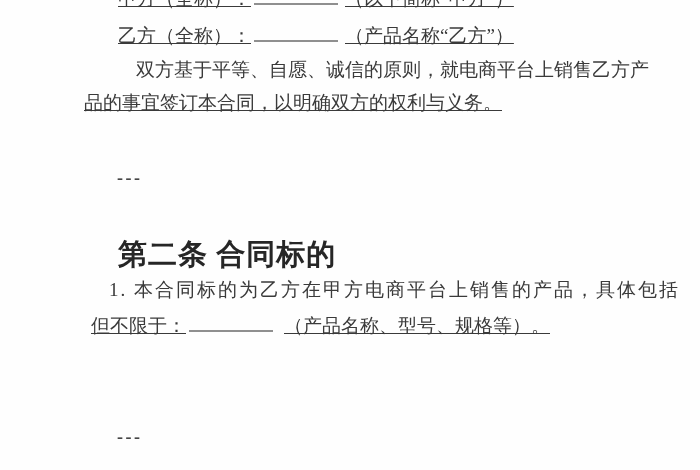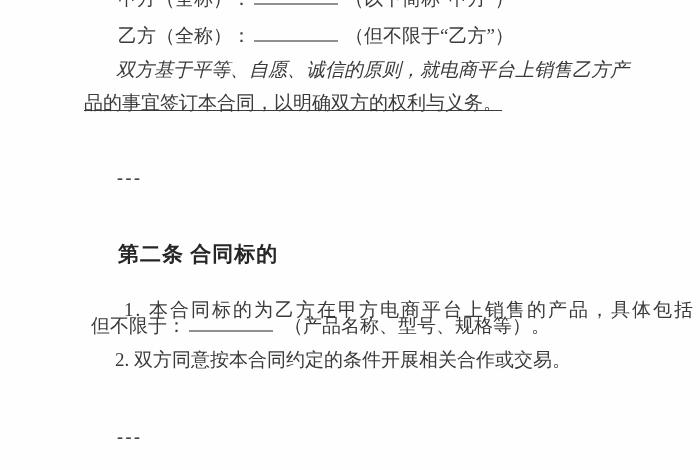--- a/index.html
+++ b/index.html
@@ -17,77 +17,76 @@
     color: #3a3a3a;
   }
   .doc-line {
     position: absolute;
     white-space: nowrap;
     font-size: 19px;
     line-height: 26px;
     height: 26px;
     color: #3a3a3a;
   }
-  .doc-line .seg { display: inline; }
+  .doc-line .seg { display: inline; text-decoration: underline; }
   .blank {
     display: inline-block;
     height: 17px;
     border-bottom: 2px solid #8f8f8f;
     vertical-align: baseline;
   }
   .blank.w-party { width: 84px; margin-left: 3px; margin-right: 7px; }
   .blank.w-clause { width: 84px; margin-left: 3px; margin-right: 11px; }
   .heading {
     font-weight: bold;
-    font-size: 21px;
+    font-size: 29px;
     letter-spacing: 1px;
     color: #262626;
   }
   .separator {
     font-size: 18px;
     letter-spacing: 2.5px;
     font-weight: bold;
     color: #454545;
   }
   .spread { letter-spacing: 2px; }
 
   
   .l-party-a   { top: -14px; left: 118px; }
   .l-party-b   { top:  23px; left: 118px; }
-  .l-pre-1     { top:  57px; left: 116px; font-style: italic; }
+  .l-pre-1     { top:  57px; left: 136px; }
   .l-pre-2     { top:  90px; left:  84px; text-decoration: underline; }
   .l-sep-top   { top: 165px; left: 117px; }
   .l-heading   { top: 240px; left: 118px; line-height: 28px; height: 28px; }
-  .l-c1-1      { top: 277px; left: 124px; margin-top: 20px; }
+  .l-c1-1      { top: 277px; left: 109px; }
   .l-c1-2      { top: 313px; left:  91px; }
   .l-c2        { top: 347px; left: 115px; }
   .l-sep-bot   { top: 424px; left: 117px; }
 </style>
 </head>
 <body>
 
 <div class="page">
 
   <div class="doc-line l-party-a">
     <span class="seg">甲方（全称）：</span><span class="blank w-party"></span><span class="seg">（以下简称“甲方”）</span>
   </div>
 
   <div class="doc-line l-party-b">
-    <span class="seg">乙方（全称）：</span><span class="blank w-party"></span><span class="seg">（但不限于“乙方”）</span>
+    <span class="seg">乙方（全称）：</span><span class="blank w-party"></span><span class="seg">（产品名称“乙方”）</span>
   </div>
 
   <div class="doc-line l-pre-1">双方基于平等、自愿、诚信的原则，就电商平台上销售乙方产</div>
   <div class="doc-line l-pre-2">品的事宜签订本合同，以明确双方的权利与义务。</div>
 
   <div class="doc-line separator l-sep-top">---</div>
 
   <div class="doc-line heading l-heading">第二条 合同标的</div>
 
   <div class="doc-line spread l-c1-1">1. 本合同标的为乙方在甲方电商平台上销售的产品，具体包括</div>
   <div class="doc-line l-c1-2">
     <span class="seg">但不限于：</span><span class="blank w-clause"></span><span class="seg">（产品名称、型号、规格等）。</span>
   </div>
 
-  <div class="doc-line l-c2">2. 双方同意按本合同约定的条件开展相关合作或交易。</div>
 
   <div class="doc-line separator l-sep-bot">---</div>
 
 </div>
 
 </body></html>

